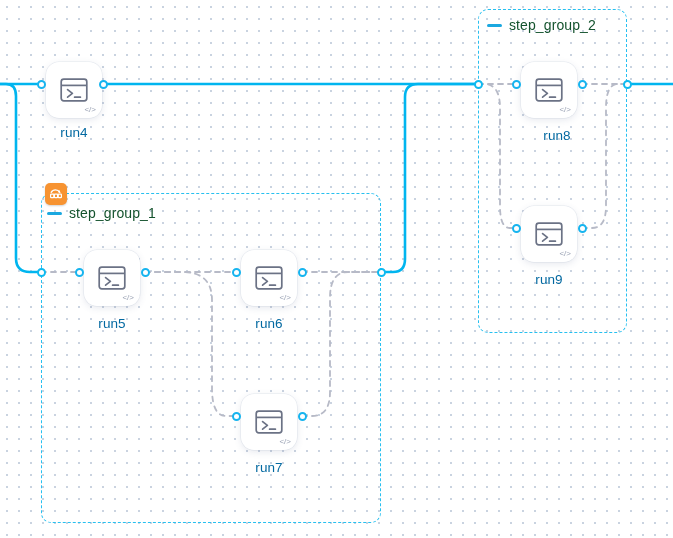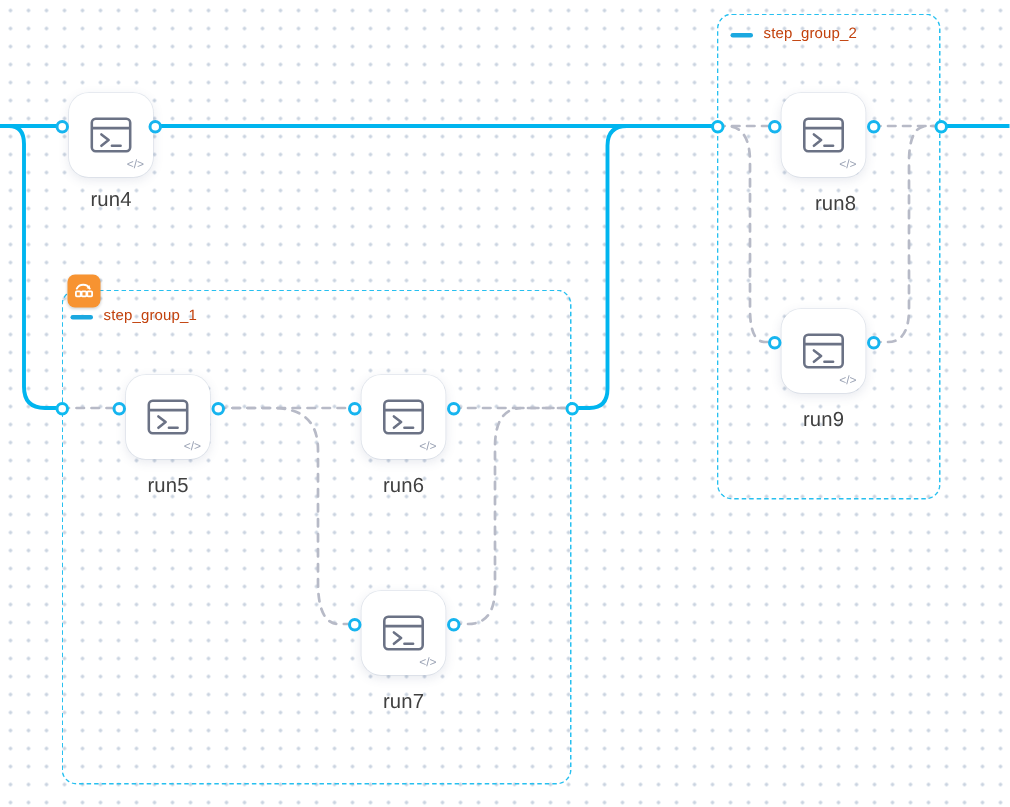--- a/index.html
+++ b/index.html
@@ -38,22 +38,22 @@
     white-space:nowrap;
   }
   .collapse-toggle{
     display:inline-block;
     width:15px;height:3px;
     background:#1ba8e0;
     border-radius:2px;
     flex:0 0 auto;
   }
   .group-label{
-    font-size:10px;
-    color:#c2410c;
+    font-size:14px;
+    color:#14532d;
     letter-spacing:.1px;
     line-height:1;
   }
   
   .group-badge{
     position:absolute;
     width:22px;height:22px;
     border-radius:5px;
     background:#f79331;
     box-shadow:0 1px 2px rgba(0,0,0,.18);
@@ -76,21 +76,21 @@
   .node-icon .code-badge{
     position:absolute;right:6px;bottom:4px;
     font-size:8px;color:#9aa2b4;line-height:1;
     font-family:"Liberation Sans", sans-serif;
   }
   .node-label{
     position:absolute;
     width:120px;
     text-align:center;
     font-size:13.5px;
-    color:#404040;
+    color:#0369a1;
     letter-spacing:.1px;
     line-height:1;
   }
 
   
   .port{
     position:absolute;
     width:9px;height:9px;
     border-radius:50%;
     box-sizing:border-box;

